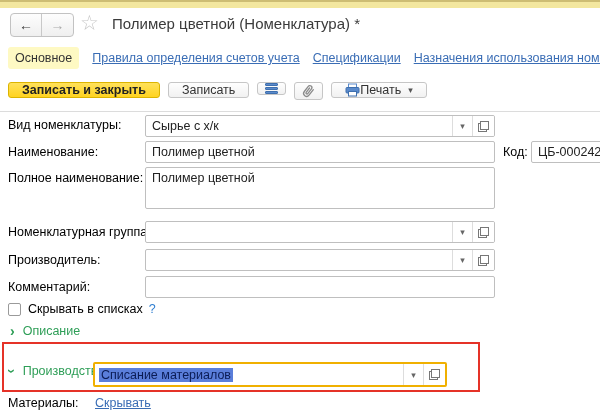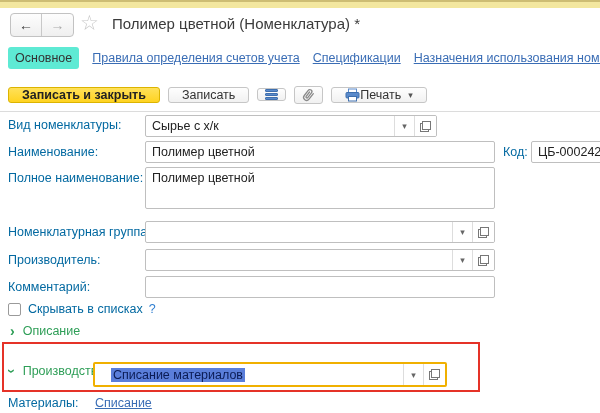--- a/index.html
+++ b/index.html
@@ -14,53 +14,53 @@
   
   .nav-group { left:10px; top:13px; height:24px; display:flex; border:1px solid #C2C2C2; border-radius:4px; background:linear-gradient(#FDFDFD,#EFEFEF); overflow:hidden; }
   .nav-btn { width:31px; display:flex; align-items:center; justify-content:center; font-size:14px; cursor:pointer; }
   .nav-btn.back { color:#3c3c3c; border-right:1px solid #C8C8C8; }
   .nav-btn.fwd { color:#ABABAB; }
   .star { left:80px; top:11px; font-size:21px; color:#C8C8C8; }
   .title { left:112px; top:15px; font-size:15px; color:#3B3B3B; white-space:nowrap; }
 
   
   .tabs { left:8px; top:46px; right:0; height:24px; display:flex; align-items:center; gap:13px; white-space:nowrap; overflow:hidden; }
-  .tab-active { background:#5eead4; border-radius:3px; padding:4px 7px; color:#333; }
+  .tab-active { background:#fef9c3; border-radius:3px; padding:4px 7px; color:#333; }
   .tab-link { color:#3A6DB5; text-decoration:underline; cursor:pointer; }
 
   
-  .toolbar { left:8px; top:82px; height:25px; display:flex; align-items:center; gap:8px; }
+  .toolbar { left:8px; top:82px; height:25px; display:flex; align-items:flex-start; gap:8px; }
   .btn { display:flex; align-items:center; justify-content:center; border:1px solid #C6C6C6; border-radius:3px; background:linear-gradient(#FEFEFE,#F1F1F1); padding:0 13px; color:#333; cursor:pointer; }
   .btn-primary { background:linear-gradient(#FFE15A,#FFD321); border:1px solid #DCB400; font-weight:bold; color:#222; }
   .btn-icon { width:29px; padding:0; }
   .stack-icon { display:flex; flex-direction:column; gap:1px; }
   .stack-icon i { display:block; width:13px; height:3px; background:#5A8ACB; border:1px solid #3E6FAE; border-radius:1px; }
   .print-caret { margin-left:7px; font-size:9px; color:#555; }
   .print-label { }
   .sep-line { left:0; top:111px; width:600px; height:1px; background:#DCDCDC; }
 
   
-  .lbl { color:#0369a1; white-space:nowrap; }
+  .lbl { color:#000000; white-space:nowrap; }
   .field { background:#fff; border:1px solid #BFBFBF; border-radius:2px; display:flex; align-items:center; overflow:hidden; }
   .field .txt { flex:1; padding:0 6px; white-space:nowrap; overflow:hidden; color:#222; }
   .fbtn { width:20px; align-self:stretch; display:flex; align-items:center; justify-content:center; border-left:1px solid #DDD; color:#666; font-size:9px; cursor:pointer; background:#fff; }
   .icon-open { position:relative; width:11px; height:11px; display:inline-block; }
   .icon-open:before { content:""; position:absolute; left:0; bottom:0; width:7px; height:7px; border:1px solid #777; background:#fff; }
   .icon-open:after { content:""; position:absolute; right:0; top:0; width:7px; height:7px; border:1px solid #777; background:#fff; }
   .textarea { background:#fff; border:1px solid #BFBFBF; border-radius:2px; padding:3px 6px; color:#222; }
   .checkbox { width:13px; height:13px; border:1px solid #9A9A9A; border-radius:2px; background:#fff; display:inline-block; cursor:pointer; }
   .help-q { color:#2F7ED0; margin-left:6px; cursor:pointer; }
   .section-hdr { color:#2E9E57; display:flex; align-items:center; gap:8px; cursor:pointer; }
   .chev { font-size:14px; font-weight:bold; line-height:1; display:inline-block; }
   .chev.down { transform:rotate(90deg); }
   .link { color:#3A6DB5; text-decoration:underline; cursor:pointer; }
 
   
   .cost-field { border:2px solid #F0B000; border-radius:2px; background:#fff; display:flex; align-items:center; overflow:hidden; }
-  .cost-field .txt { flex:1; padding:0 16px; white-space:nowrap; overflow:hidden; }
+  .cost-field .txt { flex:1; padding:0 4px; white-space:nowrap; overflow:hidden; }
   .sel-text { background:#5A7EDA; color:#0B1C55; padding:1px 2px; }
 
   
   .red-box { left:2px; top:342px; width:478px; height:50px; border:2px solid #E53228; z-index:9; pointer-events:none; background:transparent; }
 </style>
 </head>
 <body>
 
 <div id="app">
 
@@ -105,21 +105,21 @@
         <rect x="1" y="4.5" width="13" height="5.5" rx="1" fill="#5A8ACB" stroke="#3E6FAE"></rect>
         <rect x="3.5" y="8.5" width="8" height="4.5" fill="#fff" stroke="#3E6FAE"></rect>
       </svg>
       <span class="print-label">Печать</span>
       <span class="print-caret">▾</span>
     </div>
   </div>
   <div class="abs sep-line"></div>
 
   <div class="abs lbl" style="left:8px; top:118px;">Вид номенклатуры:</div>
-  <div class="abs field" style="left:145px; top:115px; width:292px; height:22px;">
+  <div class="abs field" style="left:145px; top:115px; width:350px; height:22px;">
     <span class="txt">Сырье с х/к</span>
     <span class="fbtn">▾</span>
     <span class="fbtn" style="width:22px;">
         <span class="icon-open"></span>
       </span>
   </div>
 
   <div class="abs lbl" style="left:8px; top:145px;">Наименование:</div>
   <div class="abs field" style="left:145px; top:141px; width:350px; height:22px;">
     <span class="txt">Полимер цветной</span>
@@ -175,17 +175,17 @@
 
   <div class="abs cost-field" style="left:93px; top:362px; width:354px; height:25px;">
     <span class="txt"><span class="sel-text">Списание материалов</span></span>
     <span class="fbtn">▾</span>
     <span class="fbtn" style="width:22px;">
         <span class="icon-open"></span>
       </span>
   </div>
 
   <div class="abs lbl" style="left:8px; top:396px;">Материалы:</div>
-  <div class="abs link" style="left:95px; top:396px;">Списание</div>
+  <div class="abs link" style="left:95px; top:396px;">Скрывать</div>
 
   <div class="abs red-box"></div>
 
 </div>
 
 </body></html>

